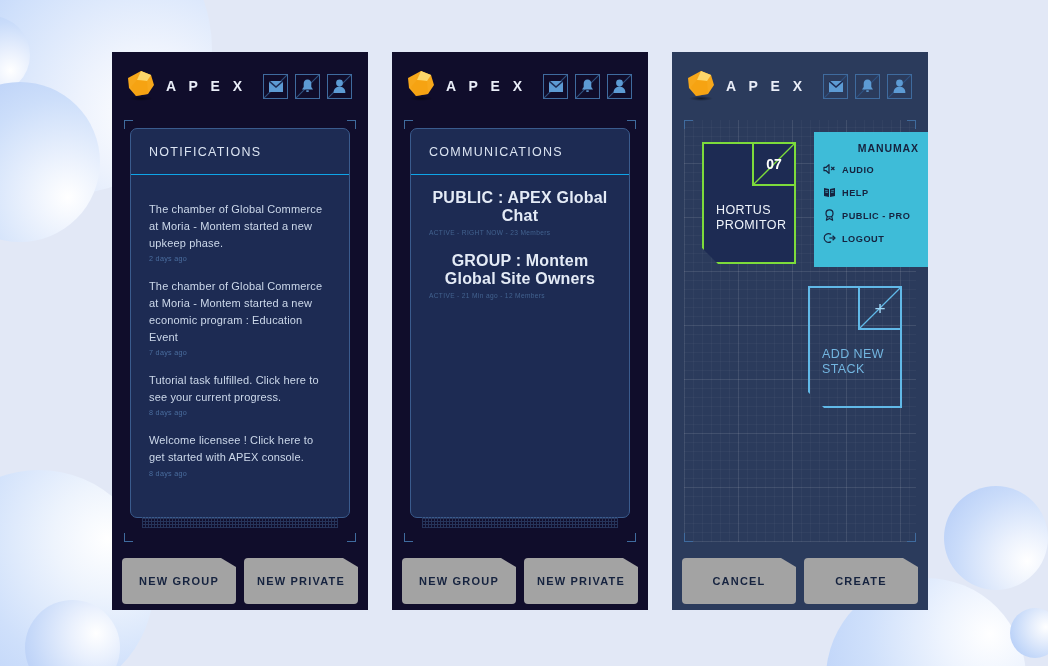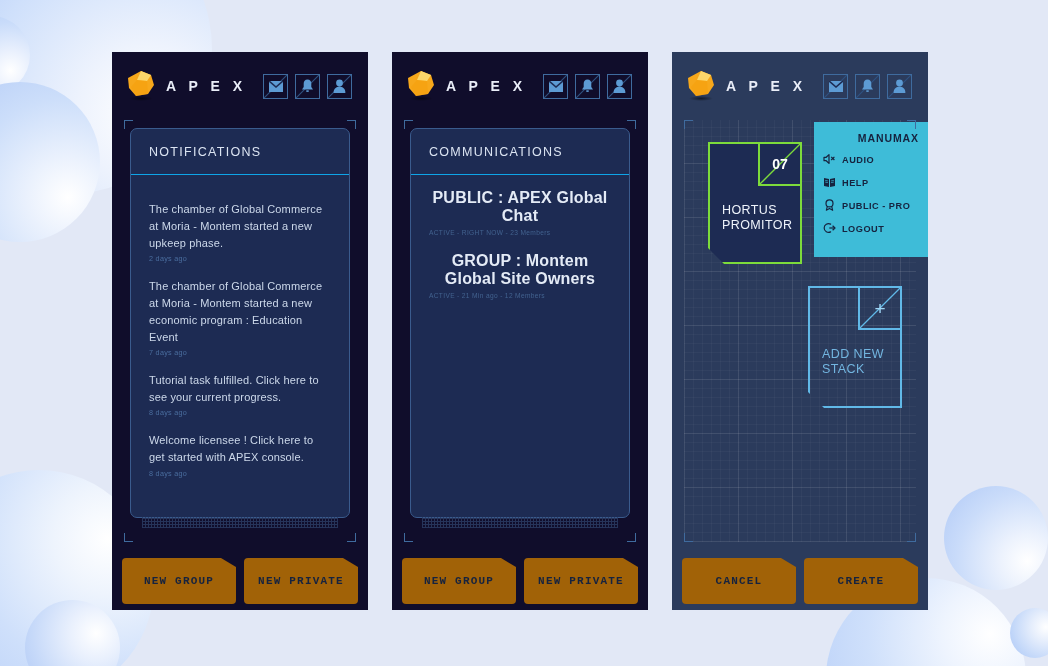--- a/index.html
+++ b/index.html
@@ -159,28 +159,28 @@
     opacity: .85;
   }
 
   
   .action-bar {
     position: absolute; left: 10px; right: 10px; bottom: 6px;
     height: 46px; display: flex; gap: 8px;
   }
   .btn {
     flex: 1;
-    background: #a16207;
+    background: #a3a3a3;
     color: #16233f;
     font-size: 11px; font-weight: bold; letter-spacing: 1.2px;
     display: flex; align-items: center; justify-content: center;
     border: none; cursor: pointer;
     border-radius: 4px 0 4px 4px;
     clip-path: polygon(0 0, calc(100% - 15px) 0, 100% 9px, 100% 100%, 0 100%);
-    font-family: Liberation Mono, monospace;
+    font-family: Liberation Sans, sans-serif;
   }
 
   
   .grid-canvas {
     position: absolute;
     left: 12px; right: 12px; top: 68px; bottom: 68px;
     background-color: #2b3b5c;
     background-image:
       repeating-linear-gradient(90deg, rgba(255,255,255,.030) 0 1px, transparent 1px 9px),
       repeating-linear-gradient(0deg, rgba(255,255,255,.030) 0 1px, transparent 1px 9px),
@@ -217,21 +217,21 @@
   .tile.yellow .tile-badge { border-color: #e3bd15; }
   .tile.blue {
     border-color: #61b9e8; background: transparent;
   }
   .tile.blue .tile-badge { border-color: #61b9e8; }
   .tile.blue .tile-label { color: #72b5e0; }
 
   
   .menu {
     position: absolute;
-    left: 130px; top: 2px;
+    left: 130px; top: 12px;
     width: 114px; height: 135px;
     background: #3ebcd8;
     padding: 10px 9px 0 9px;
   }
   .menu-title {
     text-align: right;
     color: #16233f; font-size: 10.5px; font-weight: bold; letter-spacing: .9px;
     margin-bottom: 9px;
   }
   .menu-item {
@@ -454,21 +454,21 @@
           <svg class="glyph" width="13" height="14" viewBox="0 0 13 14">
               <circle cx="6.5" cy="4" r="3.4" fill="#5d9bd4"></circle>
               <path d="M0.6 14 C0.6 9.4 3.2 7.8 6.5 7.8 C9.8 7.8 12.4 9.4 12.4 14 Z" fill="#5d9bd4"></path>
             </svg>
         </div>
       </div>
     </div>
 
     <div class="grid-canvas">
 
-      <div class="tile green" style="left:24px; top:22px;padding-left:25px;">
+      <div class="tile green" style="left:18px; top:22px;padding-left:25px;">
         <div class="tile-badge">
           <svg class="slash" viewBox="0 0 42 42">
               <line x1="0" y1="42" x2="42" y2="0" stroke="#7ddb3b" stroke-width="1.3"></line>
             </svg>
           <span style="position:relative;z-index:2">07</span>
         </div>
         <div class="tile-label">HORTUS<br>PROMITOR</div>
       </div>
 
 

